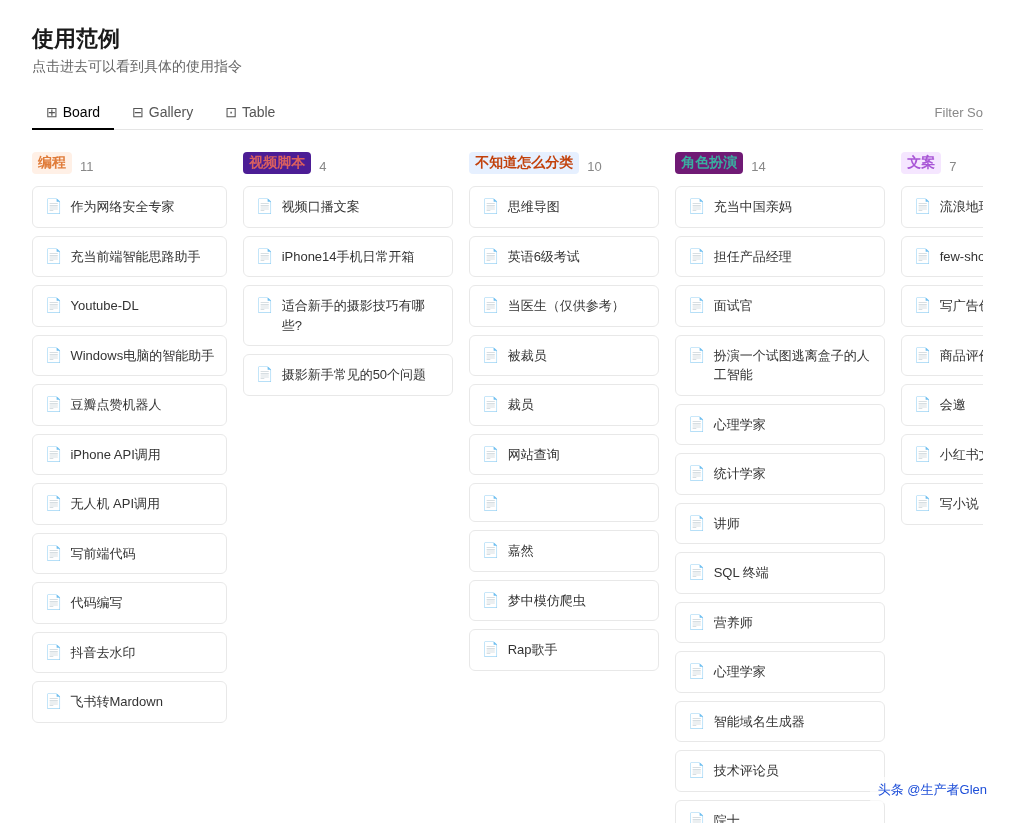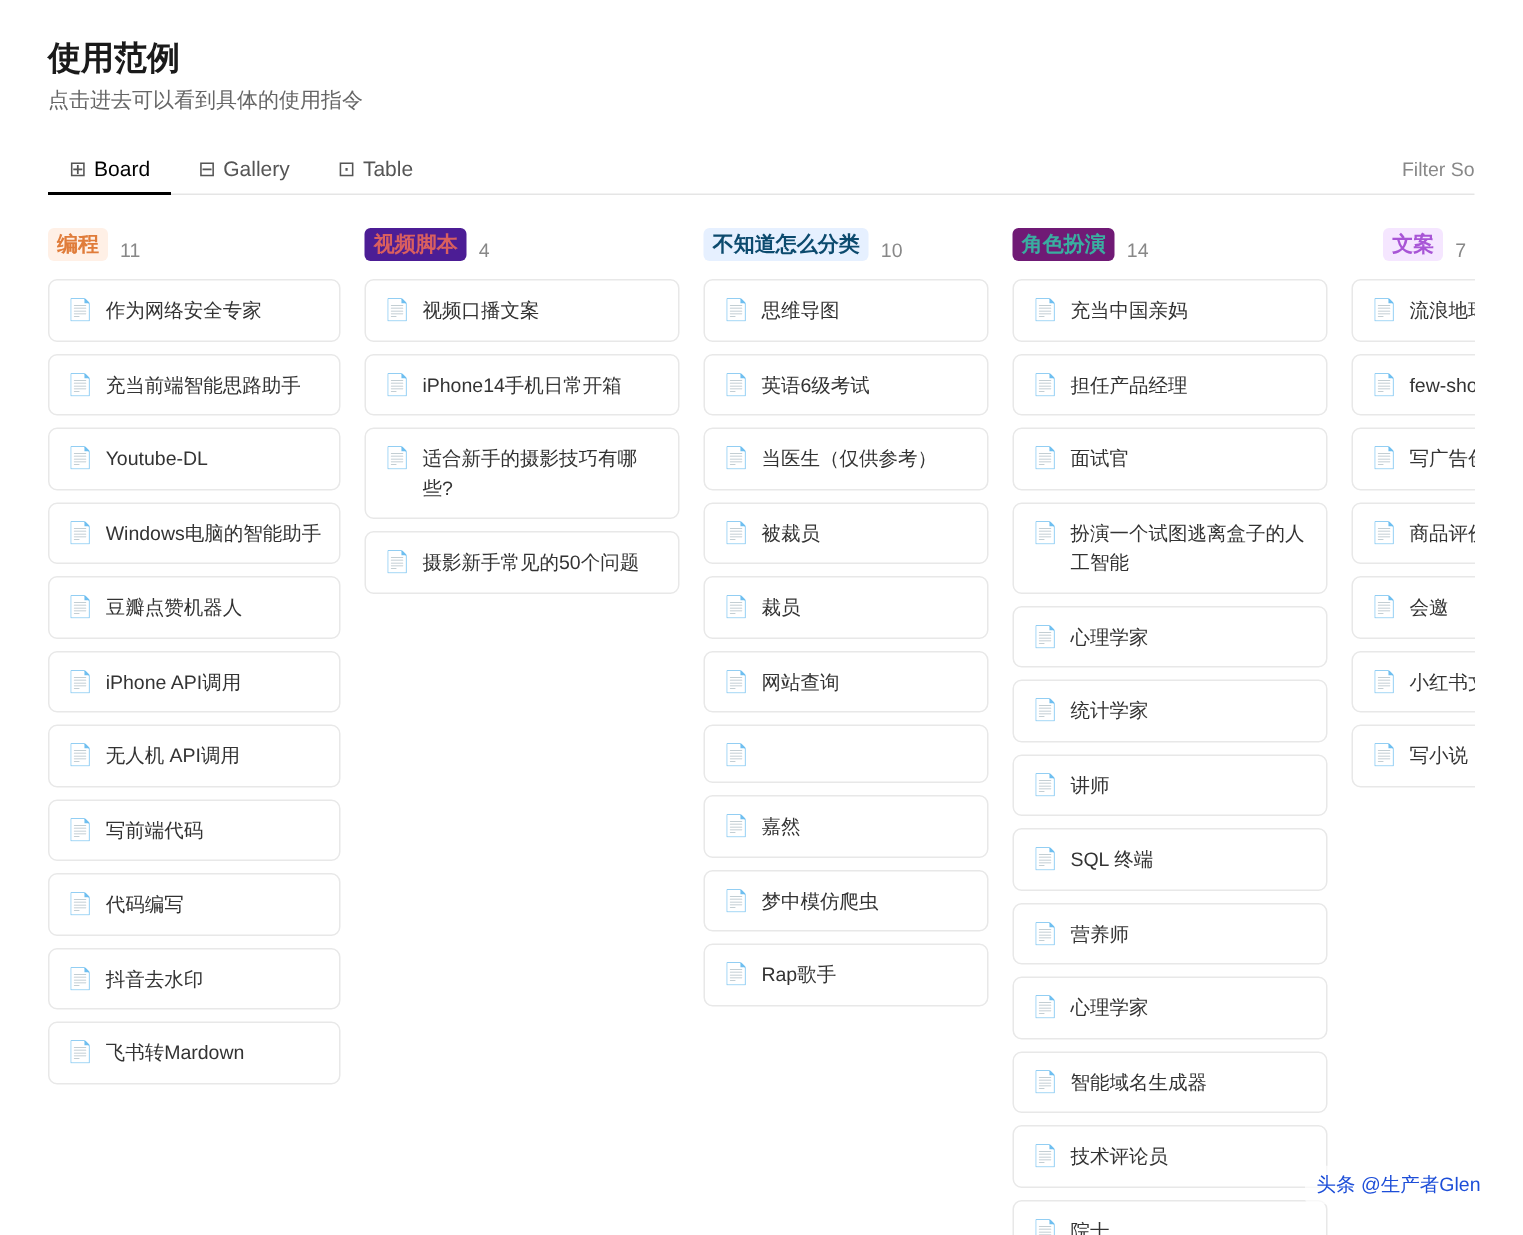--- a/index.html
+++ b/index.html
@@ -101,23 +101,23 @@
       font-size: 14px;
     }
     .card-text {
       font-size: 13px;
       color: #333;
       line-height: 1.5;
     }
     
     .label-orange { background: #fff0e6; color: #e07c3a; }
     .label-pink { background: #4c1d95; color: #d95f5f; }
-    .label-blue { background: #e6f0ff; color: #0c4a6e; }
+    .label-blue { background: #e6f0ff; color: #c2410c; }
     .label-teal { background: #701a75; color: #3aada0; }
-    .label-purple { background: #f5e6ff; color: #a855d6; margin-left: 21px; }
+    .label-purple { background: #f5e6ff; color: #a855d6; }
 
     .watermark {
       position: fixed;
       bottom: 20px;
       right: 20px;
       font-size: 13px;
       color: #1d4ed8;
       background: rgba(255,255,255,0.7);
       padding: 4px 8px;
       border-radius: 4px;

